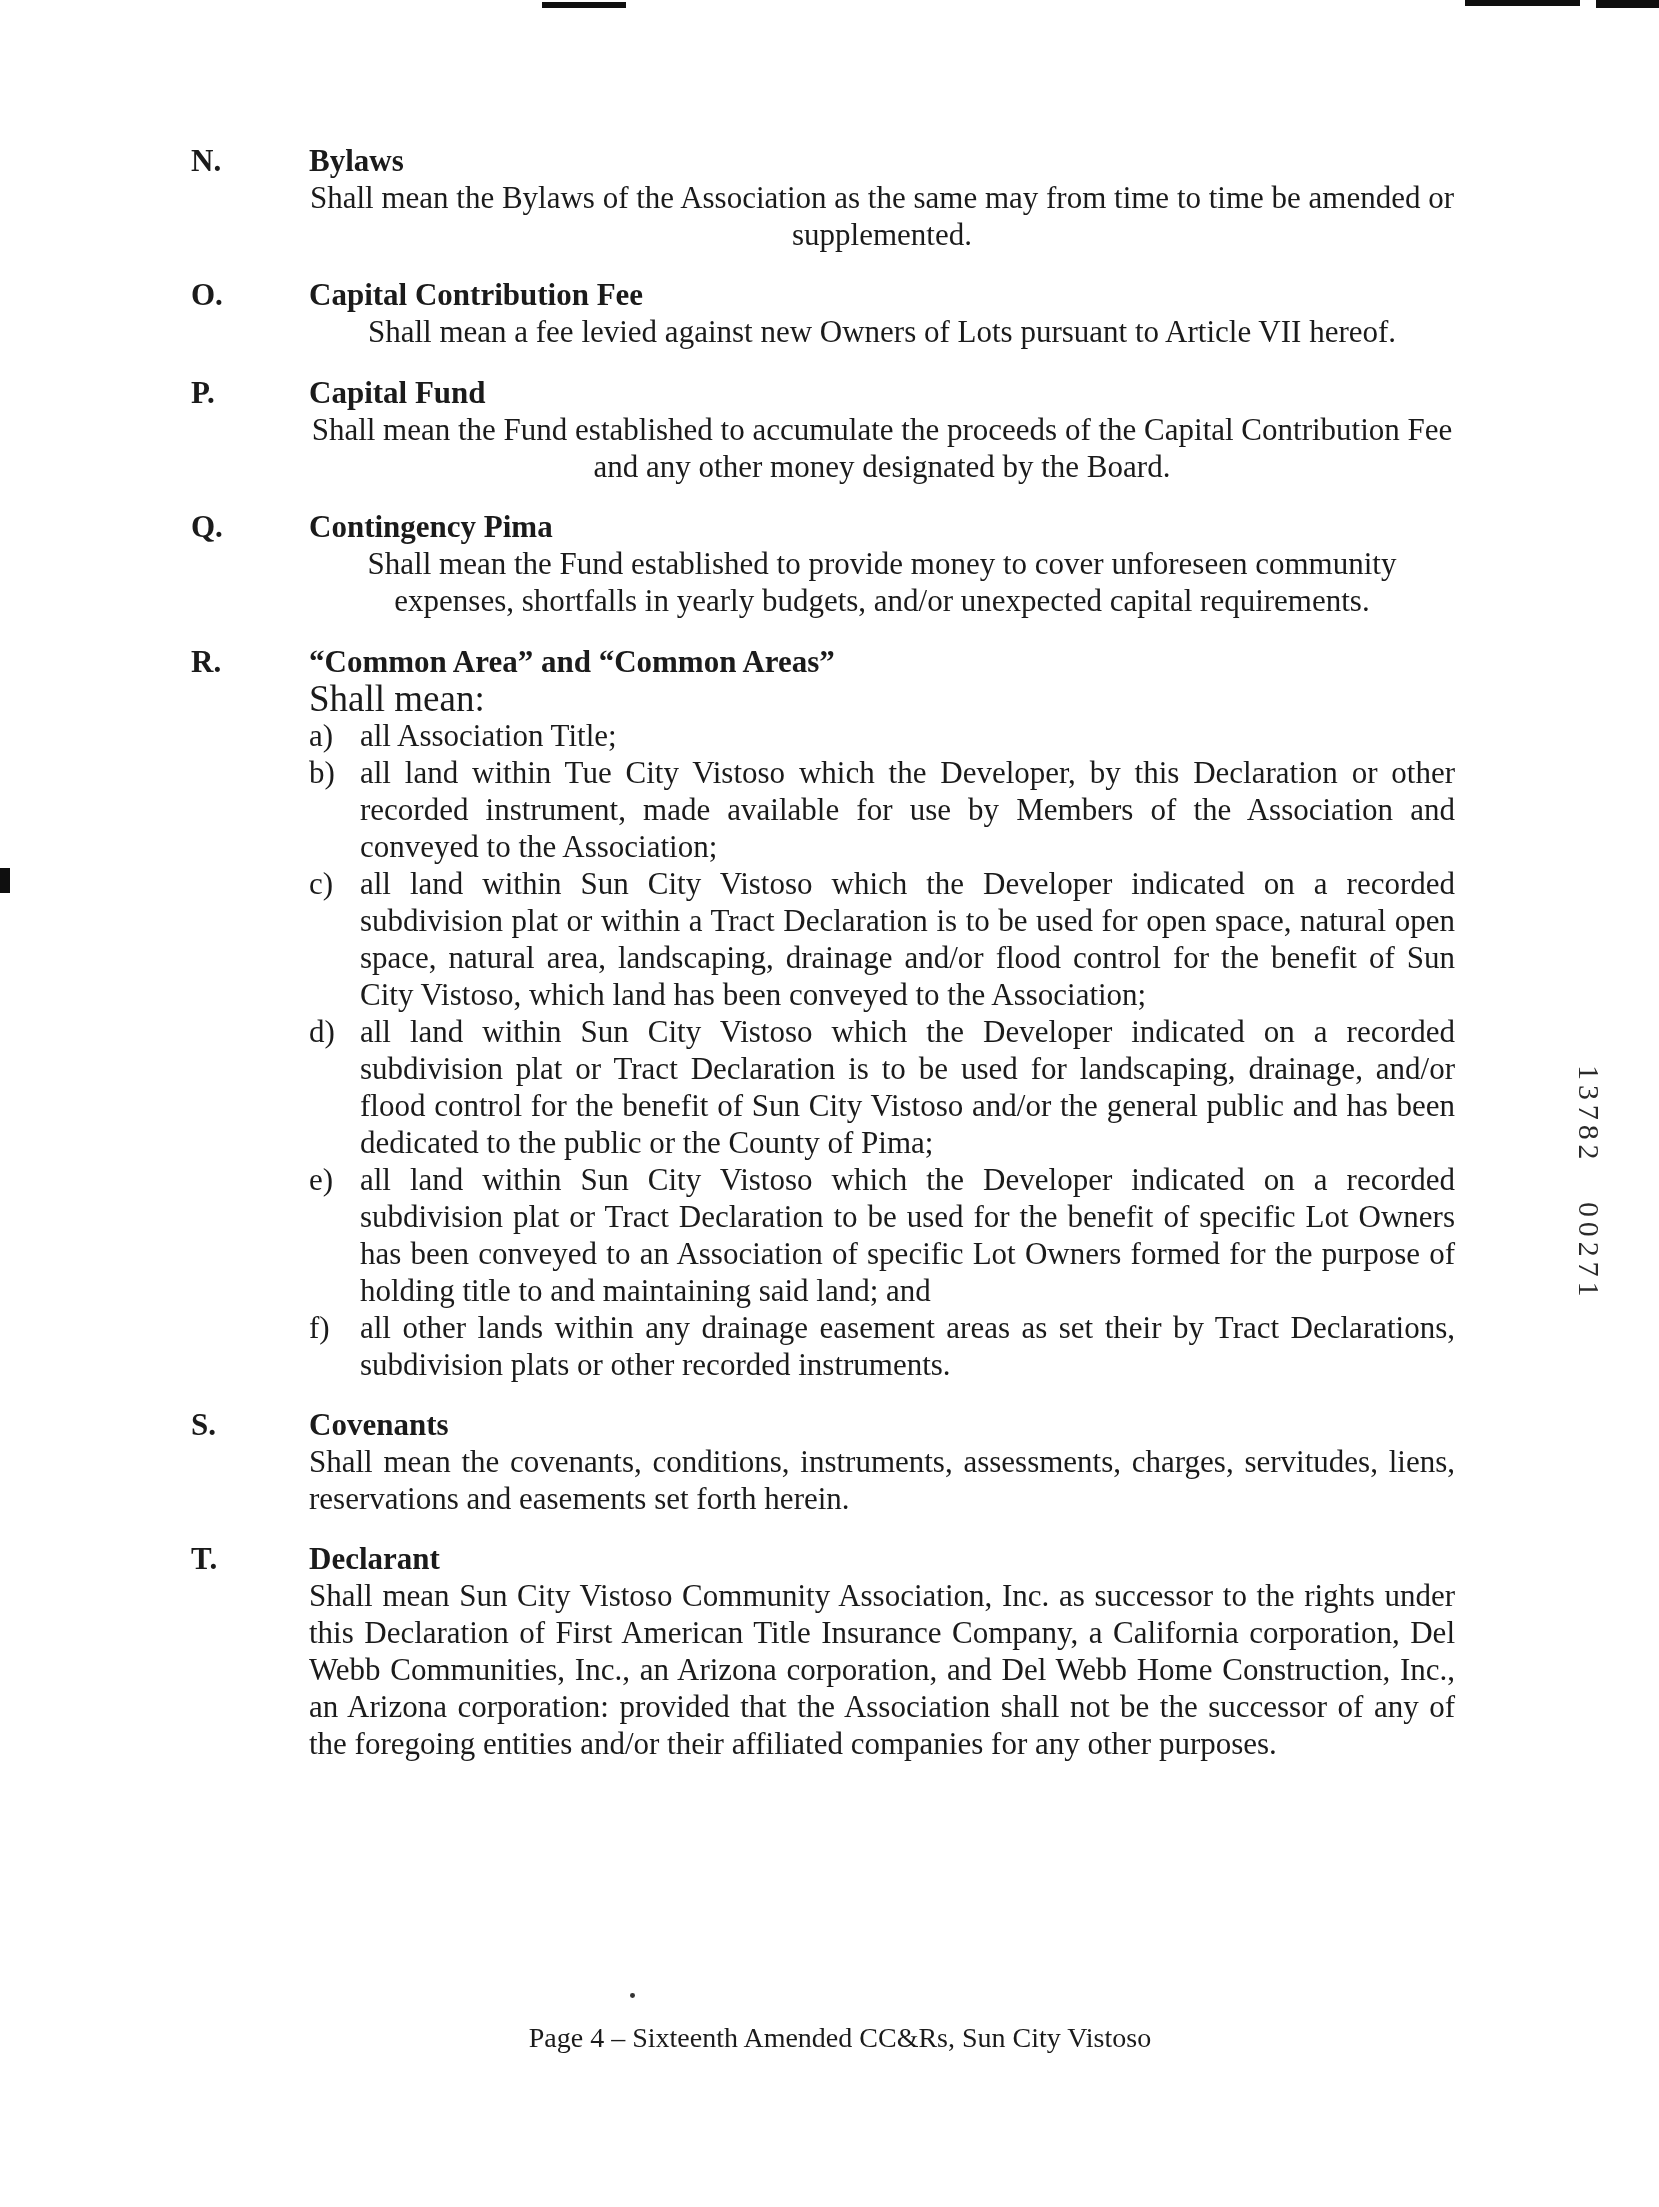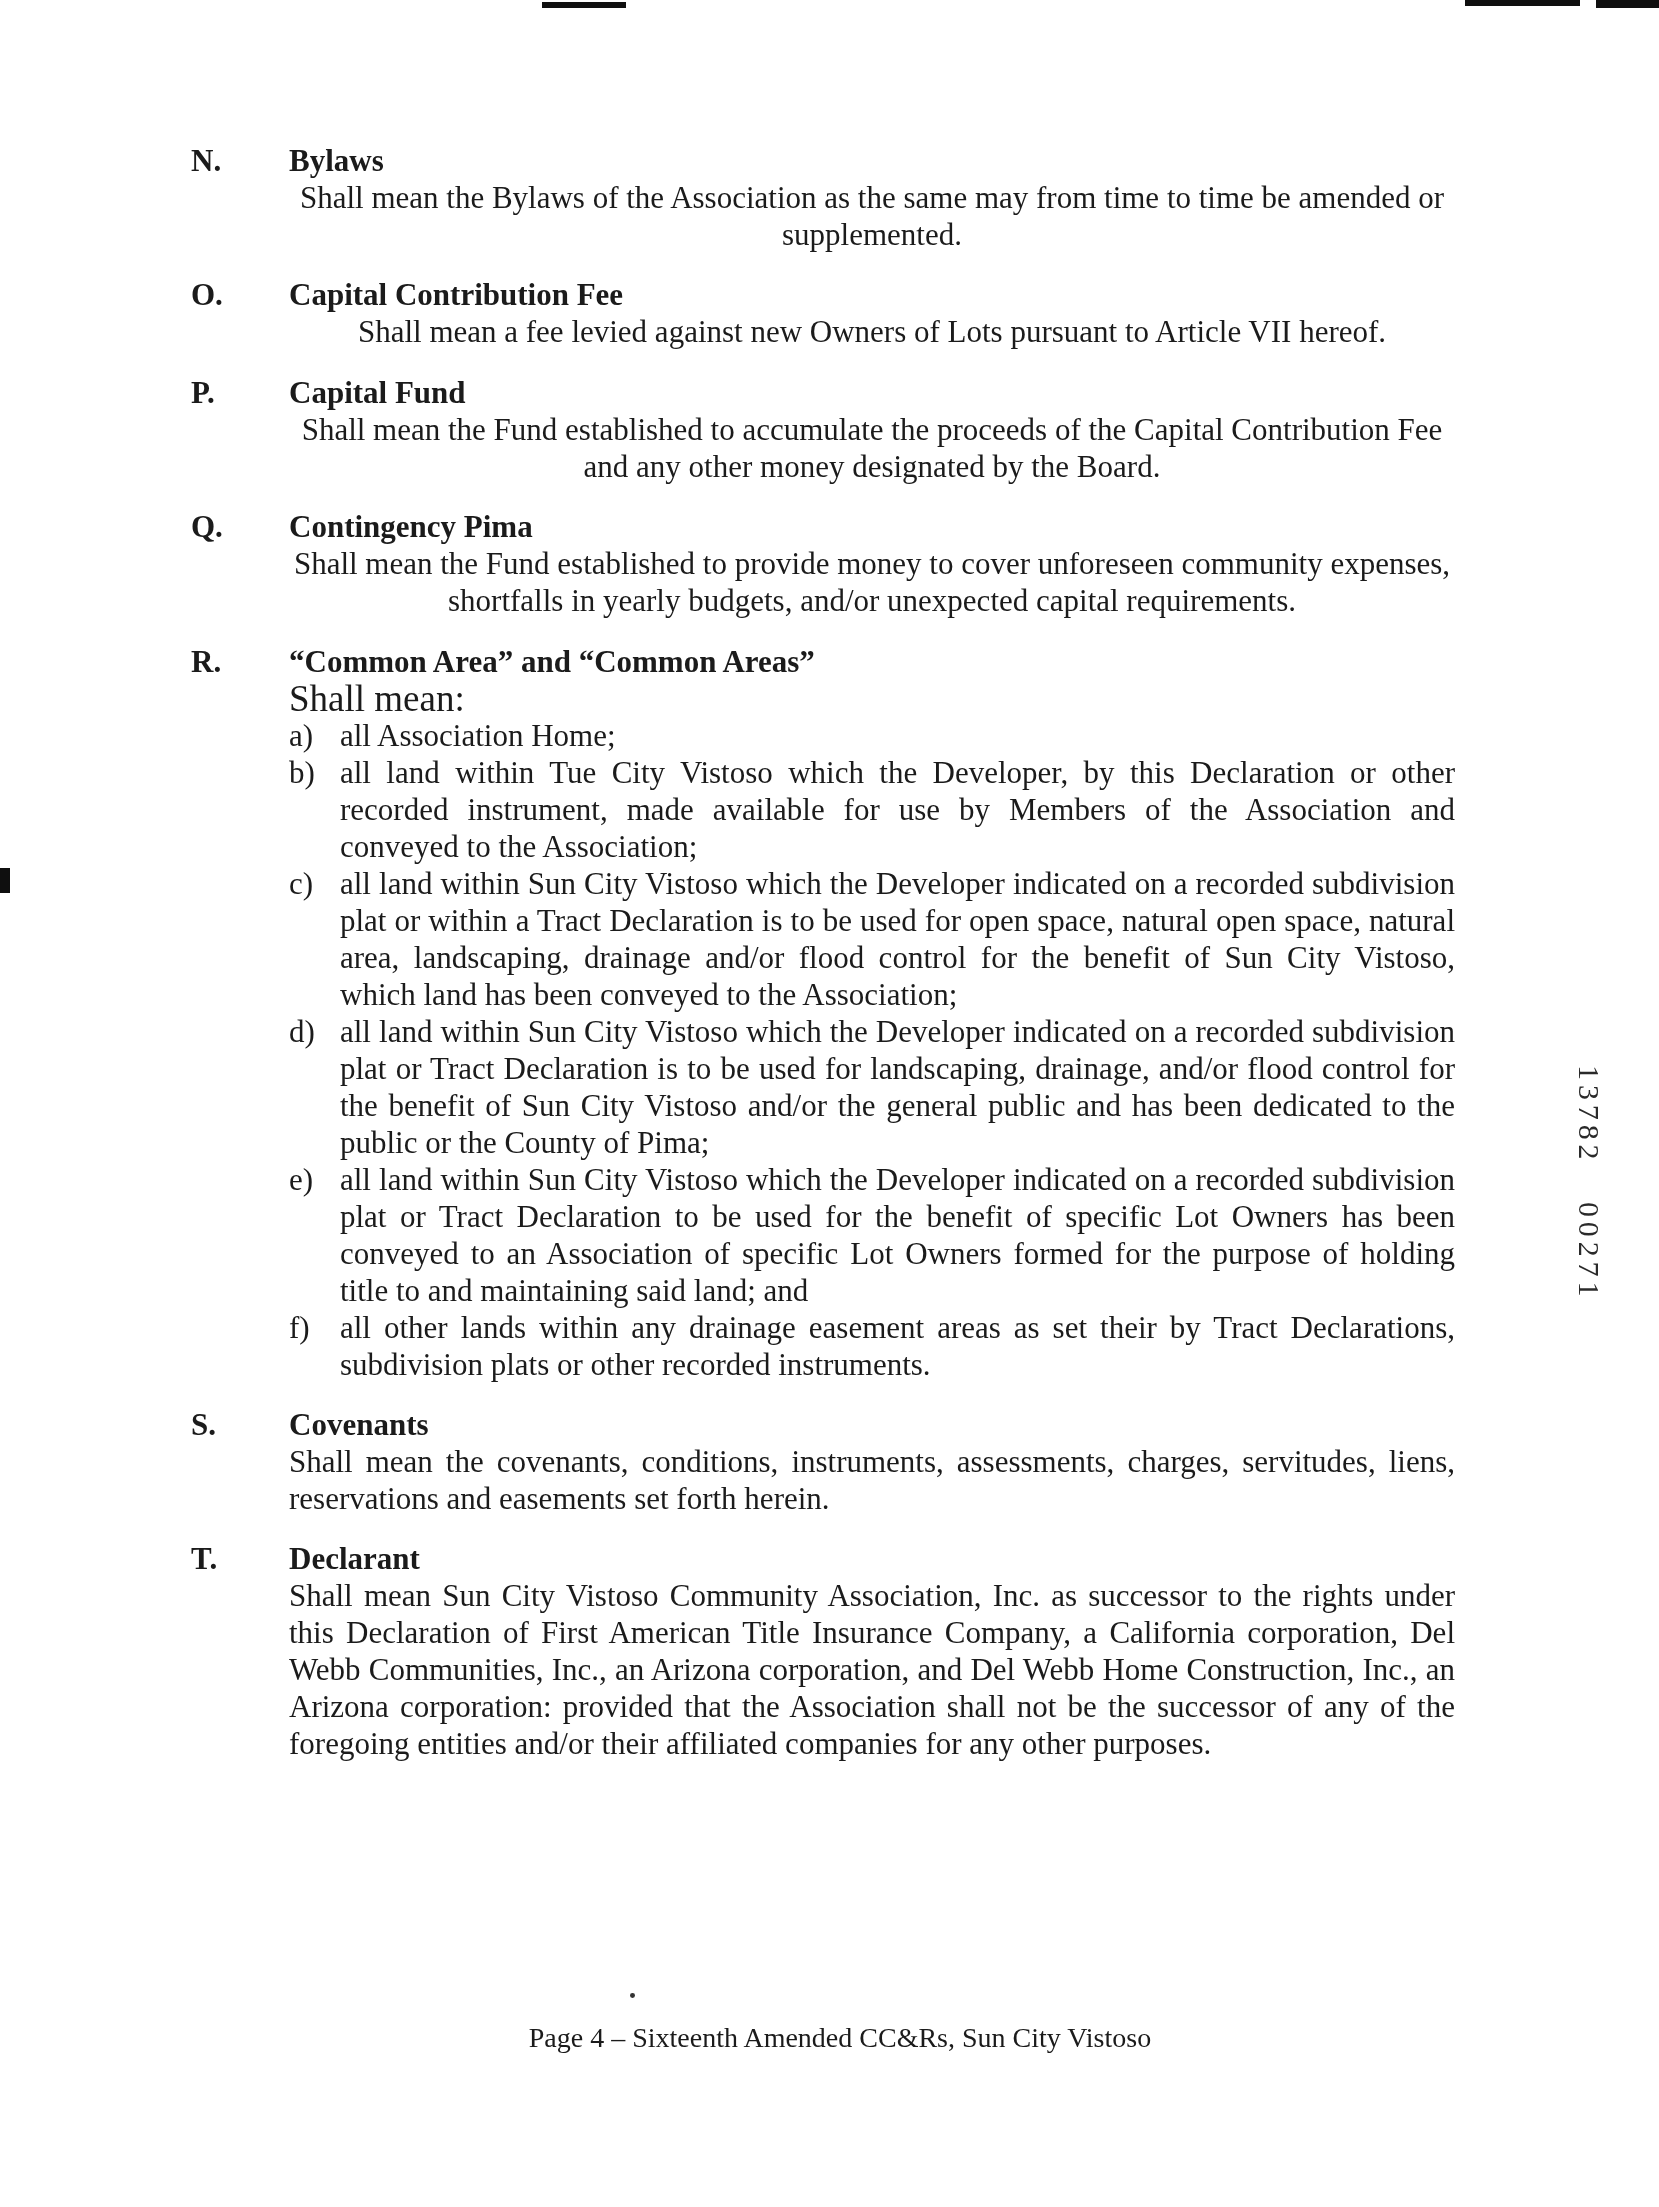--- a/index.html
+++ b/index.html
@@ -15,21 +15,21 @@
   .doc {
     position:absolute;
     left:191px; top:142px;
     width:1264px;
   }
   .section { display:flex; margin-bottom:23.4px; }
   .letter {
     flex:0 0 98px; width:98px;
     font-weight:bold; font-size:31px; line-height:37px;
   }
-  .sec-content { flex:1; min-width:0; }
+  .sec-content { flex:1; min-width:0;margin-left:20px; }
   .sec-title { font-weight:bold; font-size:31px; line-height:37px; }
   .para { font-size:31px; line-height:37px; text-align:center; }
   .para.just { text-align:justify; }
   .intro { font-size:37px; line-height:37px; }
   .subitem { display:flex; }
   .sub-label { flex:0 0 51px; width:51px; font-size:31px; line-height:37px; }
   .sub-text { flex:1; min-width:0; font-size:31px; line-height:37px; text-align:justify; }
   .footer {
     position:absolute; left:0; top:2021px; width:100%;
     text-align:center; font-size:28px; line-height:33px;padding-left:10px;
@@ -88,21 +88,21 @@
       </div>
     </div>
 
     <div class="section">
       <div class="letter">R.</div>
       <div class="sec-content">
         <div class="sec-title">“Common Area” and “Common Areas”</div>
         <div class="intro">Shall mean:</div>
         <div class="subitem">
           <div class="sub-label">a)</div>
-          <div class="sub-text">all Association Home;</div>
+          <div class="sub-text">all Association Title;</div>
         </div>
         <div class="subitem">
           <div class="sub-label">b)</div>
           <div class="sub-text">all land within Tue City Vistoso which the Developer, by this Declaration or other recorded instrument, made available for use by Members of the Association and conveyed to the Association;</div>
         </div>
         <div class="subitem">
           <div class="sub-label">c)</div>
           <div class="sub-text">all land within Sun City Vistoso which the Developer indicated on a recorded subdivision plat or within a Tract Declaration is to be used for open space, natural open space, natural area, landscaping, drainage and/or flood control for the benefit of Sun City Vistoso, which land has been conveyed to the Association;</div>
         </div>
         <div class="subitem">

